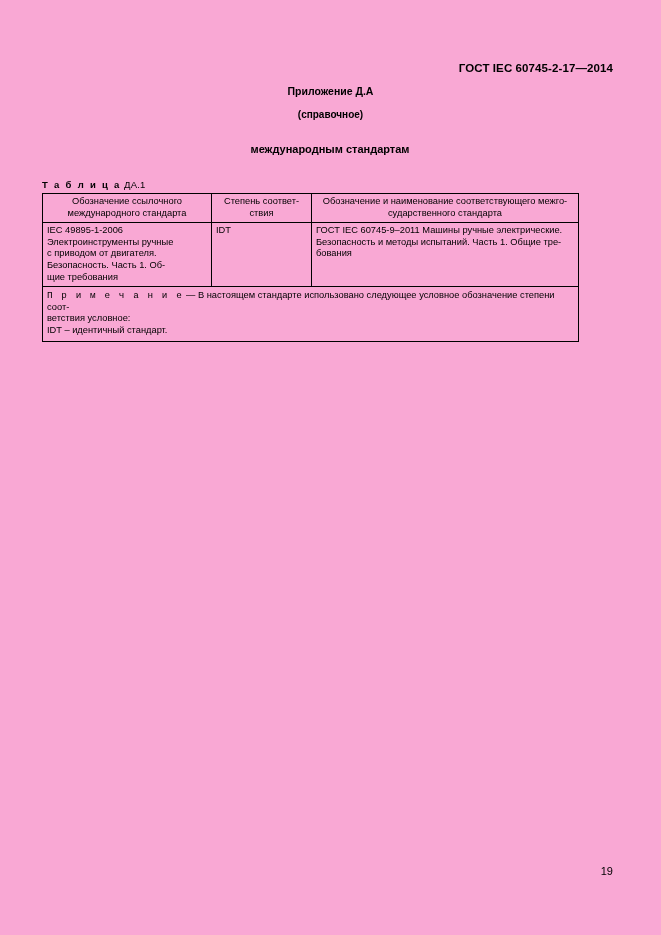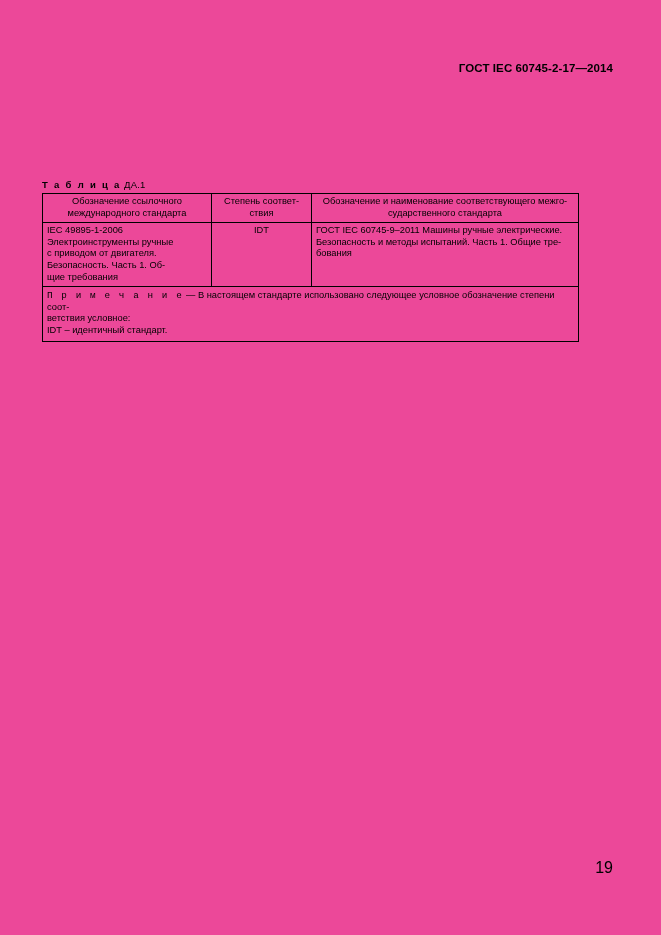--- a/index.html
+++ b/index.html
@@ -4,21 +4,21 @@
 <style>
   html, body {
     margin: 0;
     padding: 0;
     background: #ffffff;
   }
   .page {
     position: relative;
     width: 661px;
     height: 935px;
-    background: #ec4899;
+    background: #f9a8d4;
     font-family: "Liberation Sans", sans-serif;
     color: #000000;
     overflow: hidden;
   }
   .header-std {
     position: absolute;
     top: 62px;
     right: 48px;
     font-size: 11.5px;
     font-weight: bold;
@@ -76,50 +76,54 @@
     padding: 2px 4px 3px 4px;
     font-size: 9.3px;
     line-height: 11.6px;
     margin-left: 39px;
   }
   table.ref-table td.head {
     text-align: center;
     vertical-align: top;
   }
   table.ref-table td.center {
-    text-align: center;
   }
   .col1 { width: 169px; }
   .col2 { width: 100px; }
   .col3 { width: 267px; }
   .note-cell {
     padding-top: 3px !important;
     padding-bottom: 4px !important;
   }
   .note-label {
     letter-spacing: 1.6px;
     font-family: Liberation Mono, monospace;
   }
   .page-number {
     position: absolute;
     bottom: 58px;
     right: 48px;
-    font-size: 16px;
+    font-size: 11px;
   }
   .nowrap { white-space: nowrap; }
 </style>
 </head>
 <body>
 
 <div class="page">
 
   <div class="header-std">ГОСТ IEC 60745-2-17—2014</div>
 
+  <div class="annex-block">
+    <div class="annex-title">Приложение Д.А</div>
+    <div class="annex-sub">(справочное)</div>
+  </div>
 
   <div class="doc-title">
+    <div>международным стандартам</div>
   </div>
 
   <div class="table-caption">
     <span class="sp">Т а б л и ц а</span>
     <span>ДА.1</span>
   </div>
 
   <table class="ref-table">
     <colgroup>
       <col class="col1">

